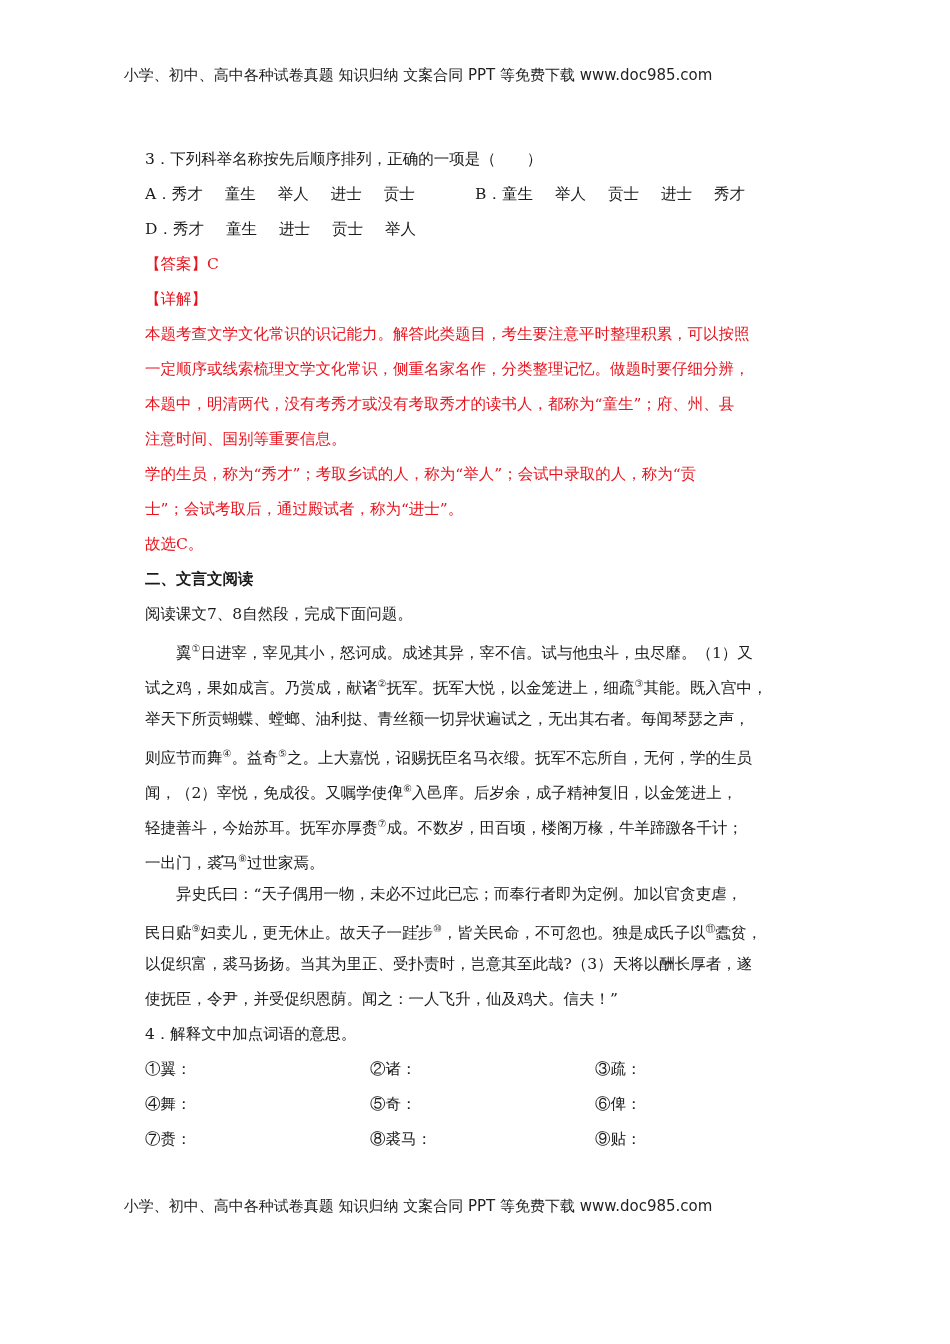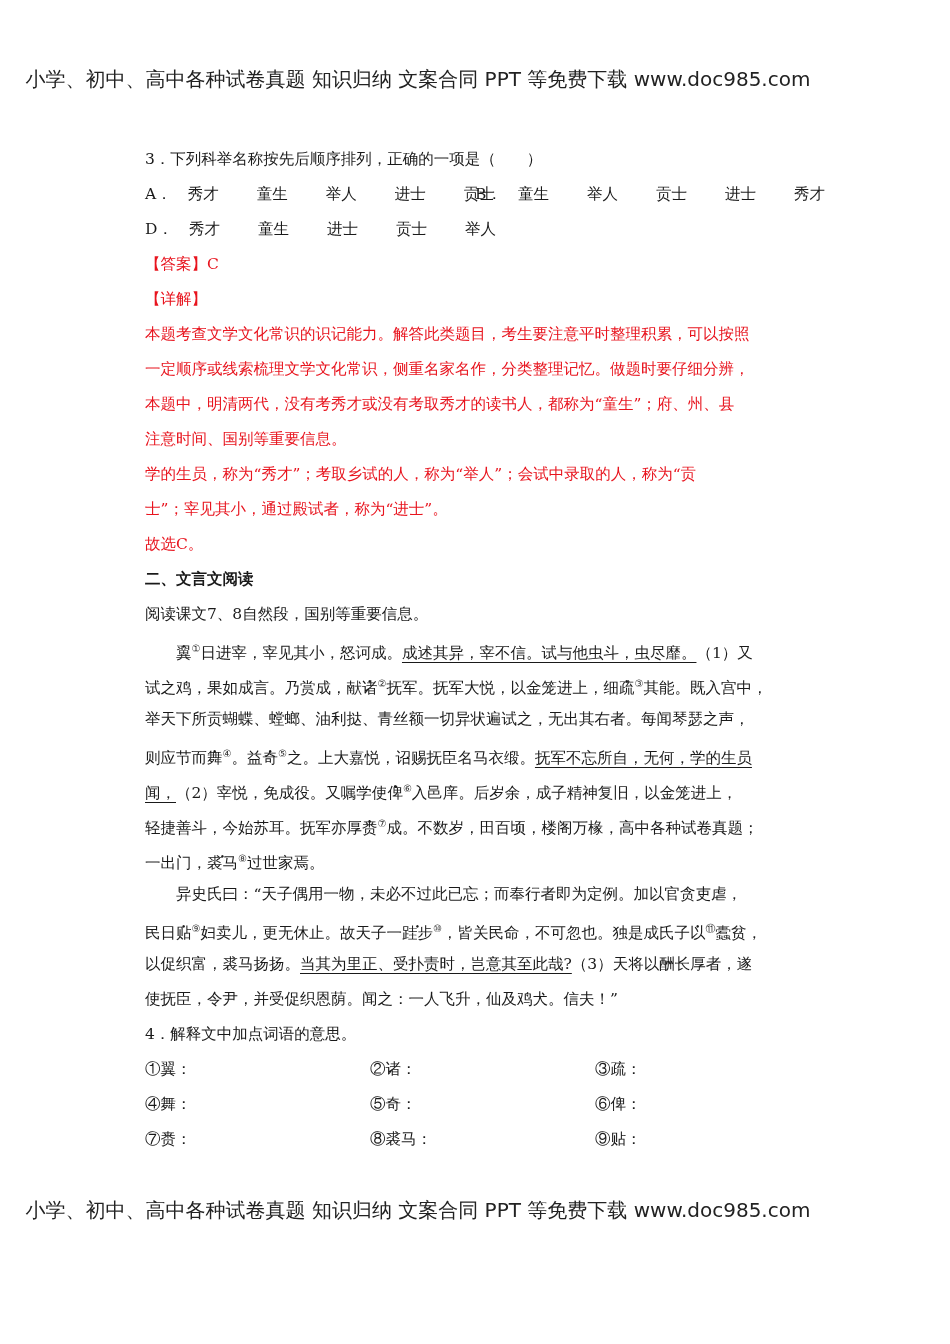--- a/index.html
+++ b/index.html
@@ -1,30 +1,30 @@
 <!DOCTYPE html>
 <html><head>
 <meta charset="utf-8">
 <style>
   html, body { margin: 0; padding: 0; background: #ffffff; }
   body { width: 950px; height: 1344px; position: relative; overflow: hidden;
          font-family: "DejaVu Serif", "Liberation Serif", serif; color: #1a1a1a; }
   .banner { position: absolute; left: 0; width: 836px; text-align: center;
-            font-family: "DejaVu Sans", "Liberation Sans", sans-serif; font-size: 20px; color: #222; }
+            font-family: "DejaVu Sans", "Liberation Sans", sans-serif; font-size: 15px; color: #222; }
   .banner.top { top: 66px; }
   .banner.bottom { top: 1197px; }
   .content { position: absolute; left: 145px; top: 146px; width: 665px; font-size: 15.5px; }
   .line { height: 35px; line-height: 26px; white-space: nowrap; }
   .red { color: #e8141e; }
   .bold { font-weight: bold; font-family: "DejaVu Sans", "Liberation Sans", sans-serif; }
   .opts { display: flex; }
   .opt { width: 330px; }
-  .opt span.w { margin-right: 22px; margin-left: 16px; }
+  .opt span.w { margin-right: 22px; }
   .indent { padding-left: 31px; }
-  .u { text-decoration: underline; text-underline-offset: 4px; }
+  .u { text-underline-offset: 4px; }
   .dot { position: relative; }
   .dot::before { content: "•"; position: absolute; left: 50%; top: -10px; transform: translateX(-50%); font-size: 9px; }
   sup.n { font-size: 10px; vertical-align: 6px; color: #333; }
   .grid { display: grid; grid-template-columns: 225px 225px 215px; }
   .grid div { height: 35px; line-height: 26px; }
 </style>
 </head>
 <body>
 
 <div class="banner top">小学、初中、高中各种试卷真题 知识归纳 文案合同 PPT 等免费下载   www.doc985.com</div>
@@ -46,32 +46,32 @@
     </div>
   </div>
 
   <div class="line red"><span>【答案】</span><span>C</span></div>
   <div class="line red">【详解】</div>
   <div class="line red">本题考查文学文化常识的识记能力。解答此类题目，考生要注意平时整理积累，可以按照</div>
   <div class="line red">一定顺序或线索梳理文学文化常识，侧重名家名作，分类整理记忆。做题时要仔细分辨，</div>
   <div class="line red">本题中，明清两代，没有考秀才或没有考取秀才的读书人，都称为“童生”；府、州、县</div>
   <div class="line red">注意时间、国别等重要信息。</div>
   <div class="line red">学的生员，称为“秀才”；考取乡试的人，称为“举人”；会试中录取的人，称为“贡</div>
-  <div class="line red">士”；宰见其小，通过殿试者，称为“进士”。</div>
+  <div class="line red">士”；会试考取后，通过殿试者，称为“进士”。</div>
   <div class="line red">故选C。</div>
 
   <div class="line bold">二、文言文阅读</div>
-  <div class="line">阅读课文7、8自然段，国别等重要信息。</div>
+  <div class="line">阅读课文7、8自然段，完成下面问题。</div>
 
   <div class="line indent"><span class="dot">翼</span><sup class="n">①</sup><span>日进宰，宰见其小，怒诃成。</span><span class="u">成述其异，宰不信。试与他虫斗，虫尽靡。</span><span>（1）又</span></div>
   <div class="line"><span>试之鸡，果如成言。乃赏成，献</span><span class="dot">诸</span><sup class="n">②</sup><span>抚军。抚军大悦，以金笼进上，细</span><span class="dot">疏</span><sup class="n">③</sup><span>其能。既入宫中，</span></div>
   <div class="line">举天下所贡蝴蝶、螳螂、油利挞、青丝额一切异状遍试之，无出其右者。每闻琴瑟之声，</div>
   <div class="line"><span>则应节而</span><span class="dot">舞</span><sup class="n">④</sup><span>。益</span><span class="dot">奇</span><sup class="n">⑤</sup><span>之。上大嘉悦，诏赐抚臣名马衣缎。</span><span class="u">抚军不忘所自，无何，学的生员</span></div>
   <div class="line"><span class="u">闻，</span><span>（2）宰悦，免成役。又嘱学使</span><span class="dot">俾</span><sup class="n">⑥</sup><span>入邑庠。后岁余，成子精神复旧，以金笼进上，</span></div>
-  <div class="line"><span>轻捷善斗，今始苏耳。抚军亦厚</span><span class="dot">赉</span><sup class="n">⑦</sup><span>成。不数岁，田百顷，楼阁万椽，高中各种试卷真题；</span></div>
+  <div class="line"><span>轻捷善斗，今始苏耳。抚军亦厚</span><span class="dot">赉</span><sup class="n">⑦</sup><span>成。不数岁，田百顷，楼阁万椽，牛羊蹄躈各千计；</span></div>
   <div class="line"><span>一出门，</span><span class="dot">裘马</span><sup class="n">⑧</sup><span>过世家焉。</span></div>
 
   <div class="line indent">异史氏曰：“天子偶用一物，未必不过此已忘；而奉行者即为定例。加以官贪吏虐，</div>
   <div class="line"><span>民日</span><span class="dot">贴</span><sup class="n">⑨</sup><span>妇卖儿，更无休止。故天子一</span><span class="dot">跬步</span><sup class="n">⑩</sup><span>，皆关民命，不可忽也。独是成氏子</span><span class="dot">以</span><sup class="n">⑪</sup><span>蠹贫，</span></div>
   <div class="line"><span>以促织富，裘马扬扬。</span><span class="u">当其为里正、受扑责时，岂意其至此哉?</span><span>（3）天将以酬长厚者，遂</span></div>
   <div class="line">使抚臣，令尹，并受促织恩荫。闻之：一人飞升，仙及鸡犬。信夫！”</div>
 
   <div class="line">4．解释文中加点词语的意思。</div>
   <div class="grid">
     <div>①翼：</div>

